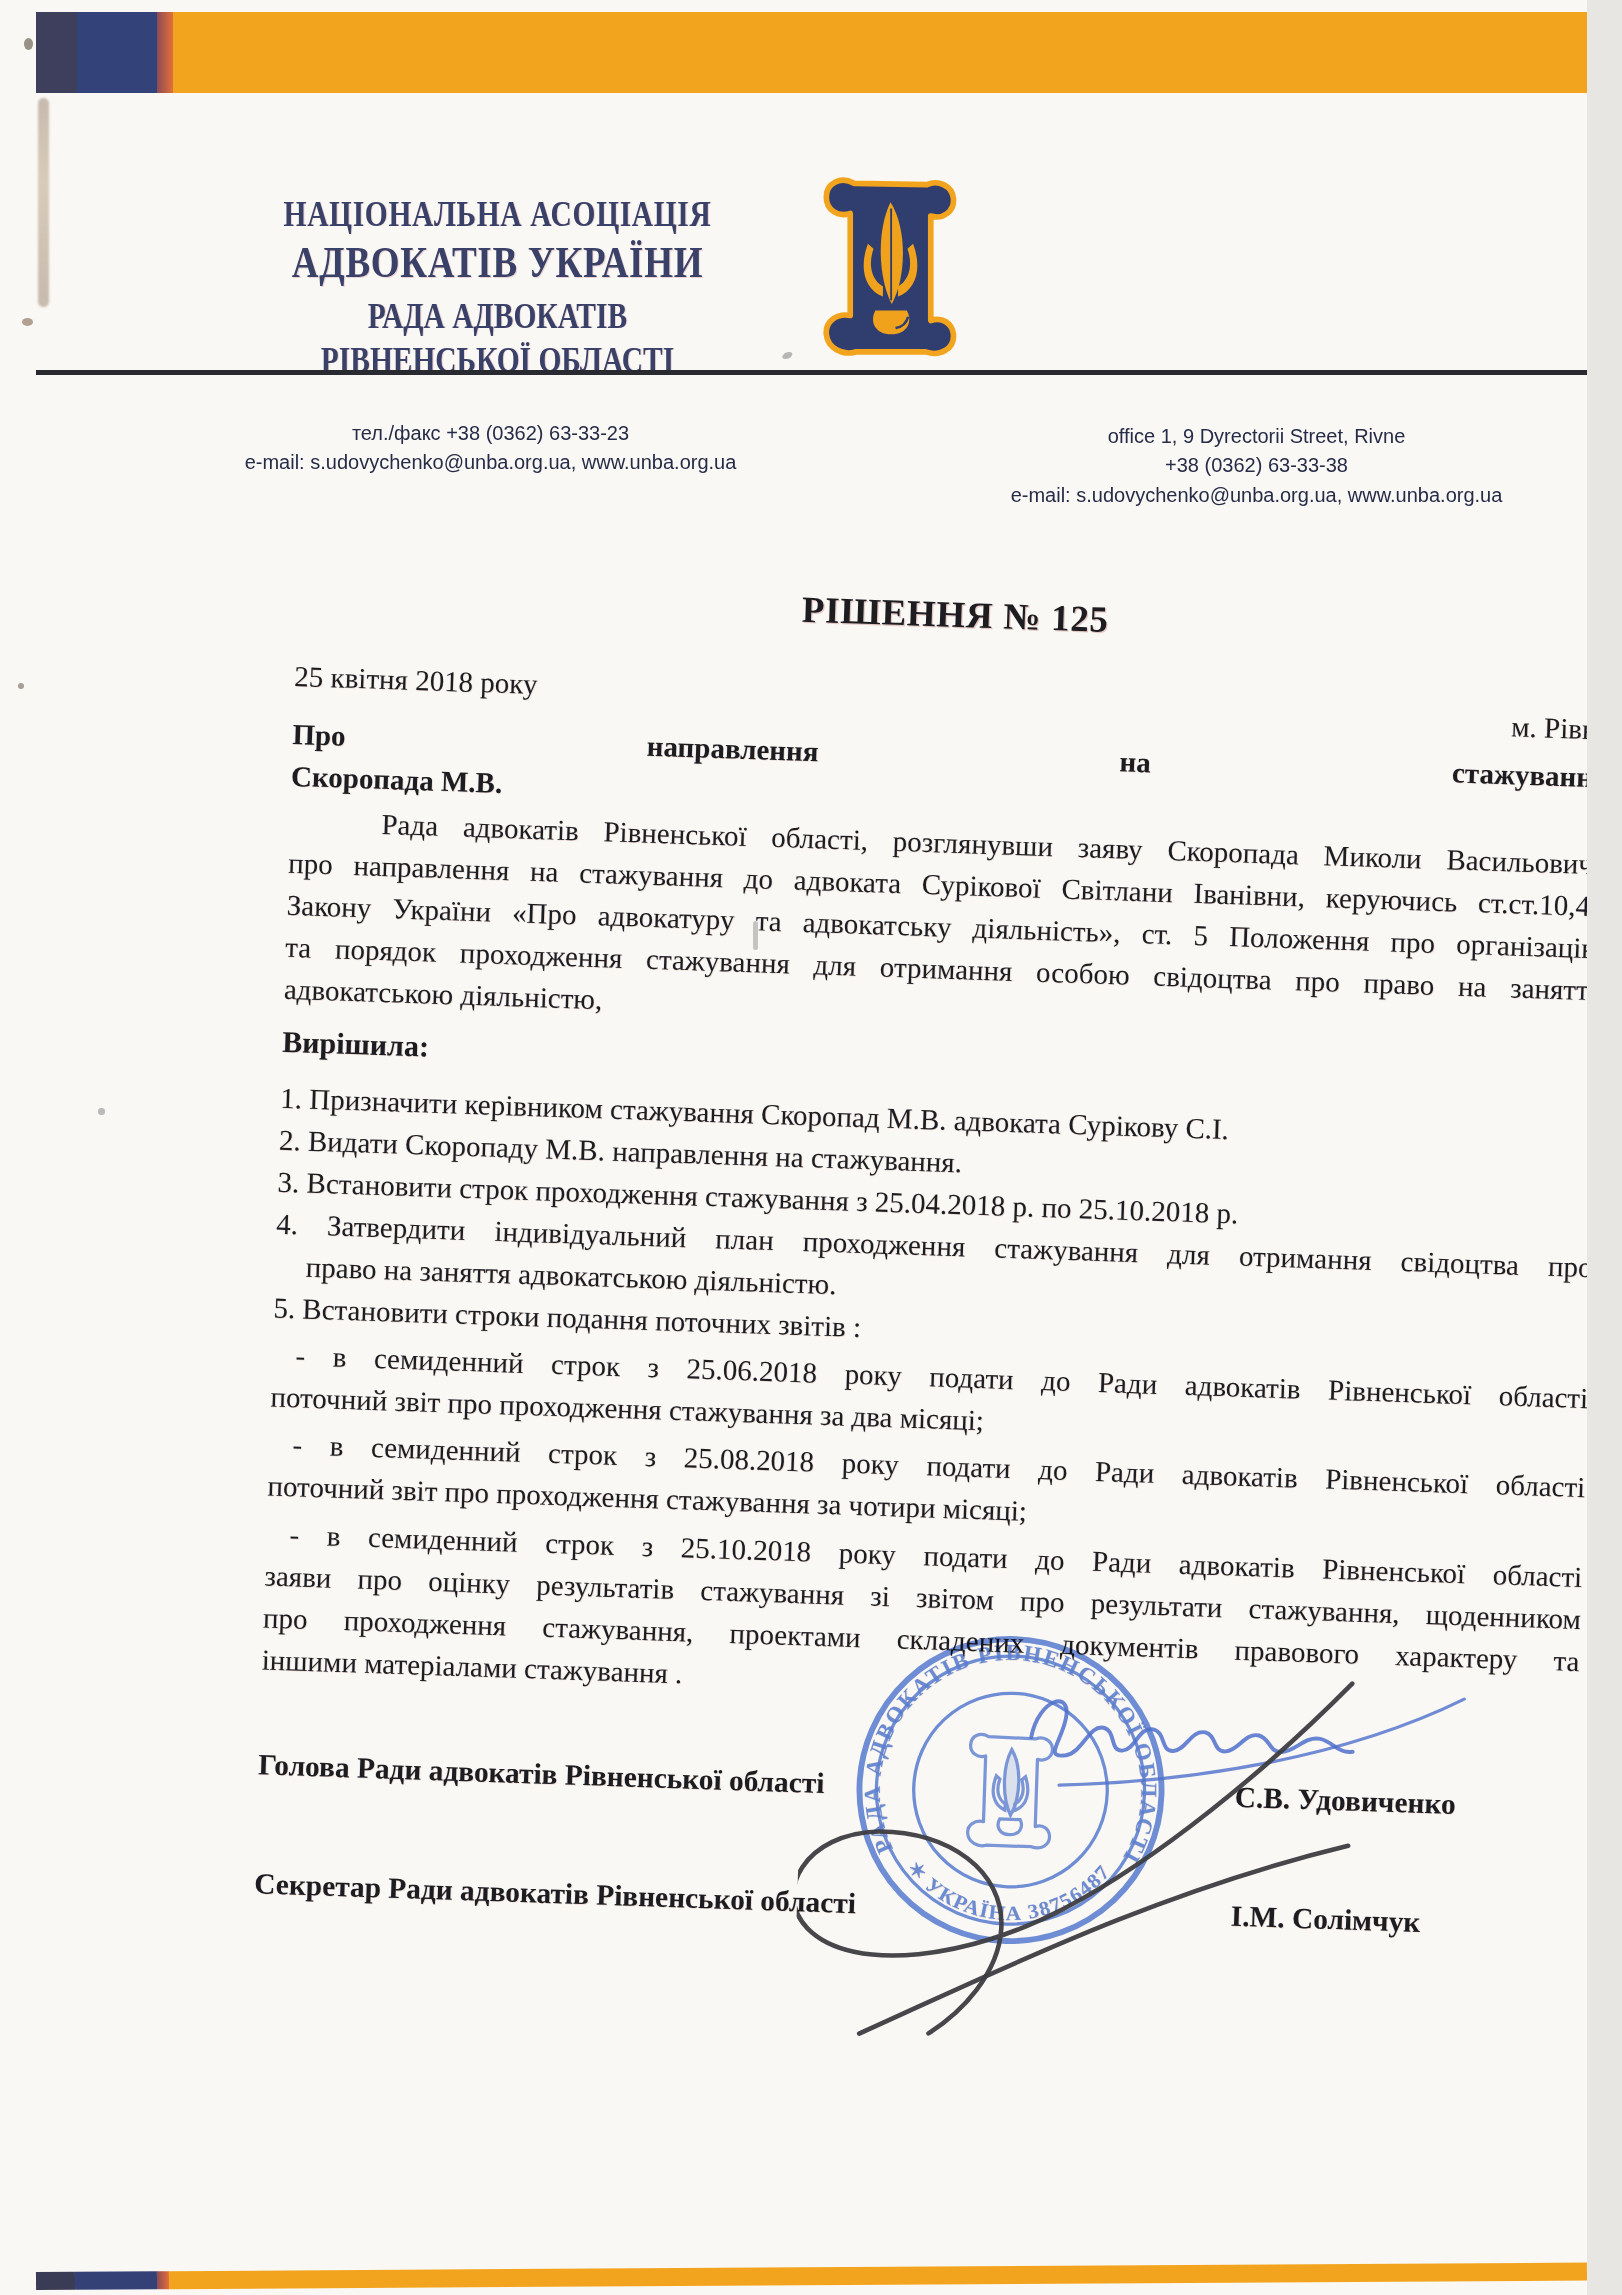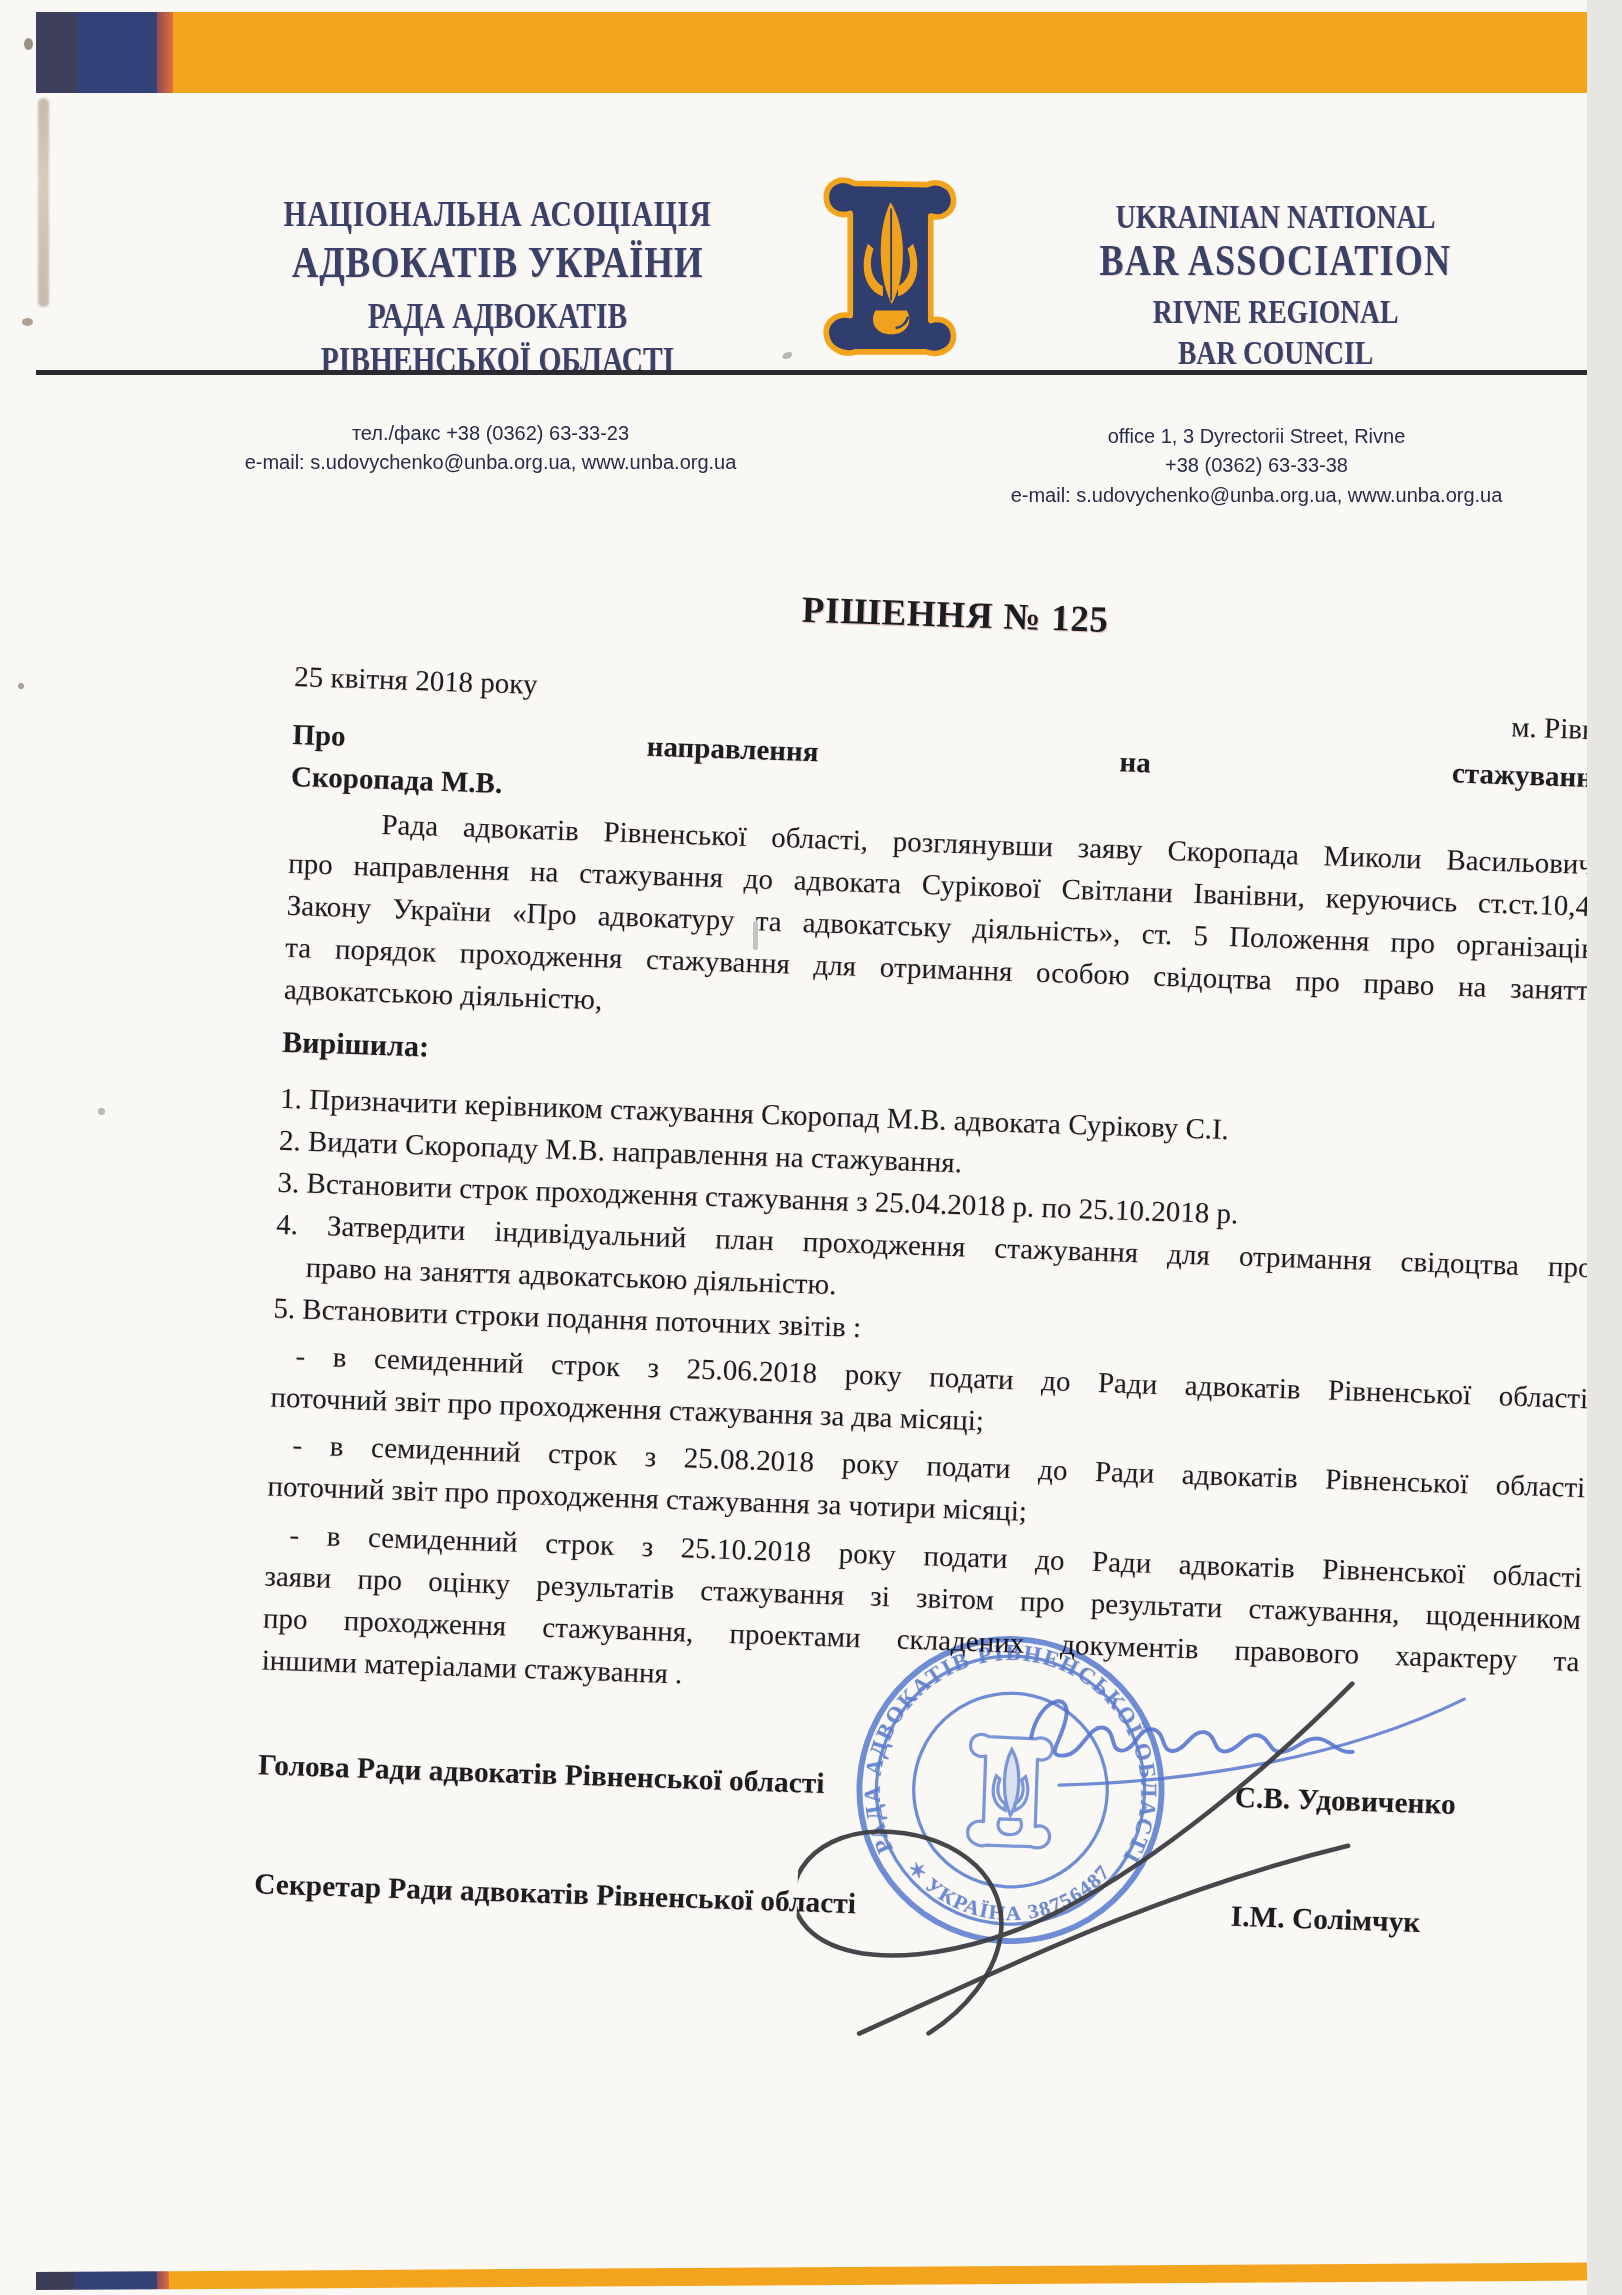--- a/index.html
+++ b/index.html
@@ -110,35 +110,29 @@
   <svg class="logo" viewBox="0 0 240 310">
     <path d="M62,22 C40,10 18,22 18,44 C18,64 36,76 56,70 L56,232 C34,228 16,242 18,262 C20,284 44,296 64,290 L176,290 C200,298 222,284 220,262 C218,244 202,234 184,240 L184,74 C204,80 222,66 220,46 C218,26 196,16 178,24 Z" fill="#2f3d6f" stroke="#f2a41f" stroke-width="9" stroke-linejoin="round"></path>
     <path d="M120,52 C146,92 146,170 122,214 C100,172 98,96 120,52 Z" fill="#f0a21c"></path>
     <path d="M121,62 L121,208" stroke="#2f3d6f" stroke-width="3"></path>
     <path d="M84,118 C70,156 78,190 108,202 L108,186 C90,176 84,152 93,126 Z" fill="#f0a21c"></path>
     <path d="M156,118 C170,156 162,190 132,202 L132,186 C150,176 156,152 147,126 Z" fill="#f0a21c"></path>
     <path d="M96,224 L146,224 C156,242 146,262 121,262 C96,262 86,242 96,224 Z" fill="#f0a21c"></path>
     <path d="M128,252 C140,250 146,242 148,234" stroke="#2f3d6f" stroke-width="4" fill="none"></path>
   </svg>
 
-  <div class="org org-right">
-      <div class="line">UKRAINIAN NATIONAL</div>
-      <div class="line">BAR ASSOCIATION</div>
-      <div class="line">RIVNE REGIONAL</div>
-      <div class="line">BAR COUNCIL</div>
-    </div>
 
   <div class="divider"></div>
 
   <div class="addr addr-left">
       <div class="line">тел./факс  +38 (0362) 63-33-23</div>
       <div class="line">e-mail: s.udovychenko@unba.org.ua, www.unba.org.ua</div>
     </div>
   <div class="addr addr-right">
-      <div class="line">office 1, 3 Dyrectorii Street, Rivne</div>
+      <div class="line">office 1, 9 Dyrectorii Street, Rivne</div>
       <div class="line">+38 (0362) 63-33-38</div>
       <div class="line">e-mail: s.udovychenko@unba.org.ua, www.unba.org.ua</div>
     </div>
 
   <div class="tilt flow">
     <h1 class="title">РІШЕННЯ  № 125</h1>
 
     <div class="date-row">
       <span>25 квітня 2018 року</span>
       <span class="place">м. Рівне</span>

